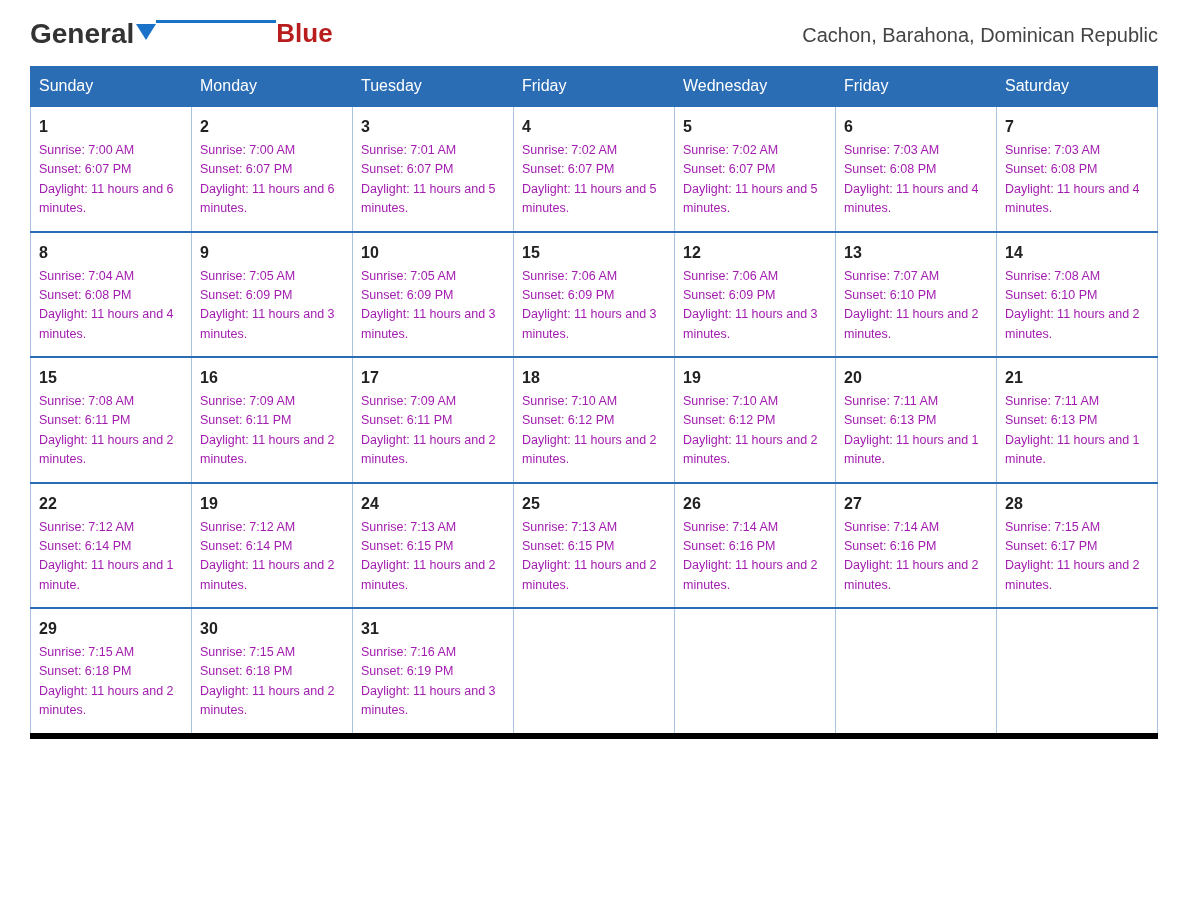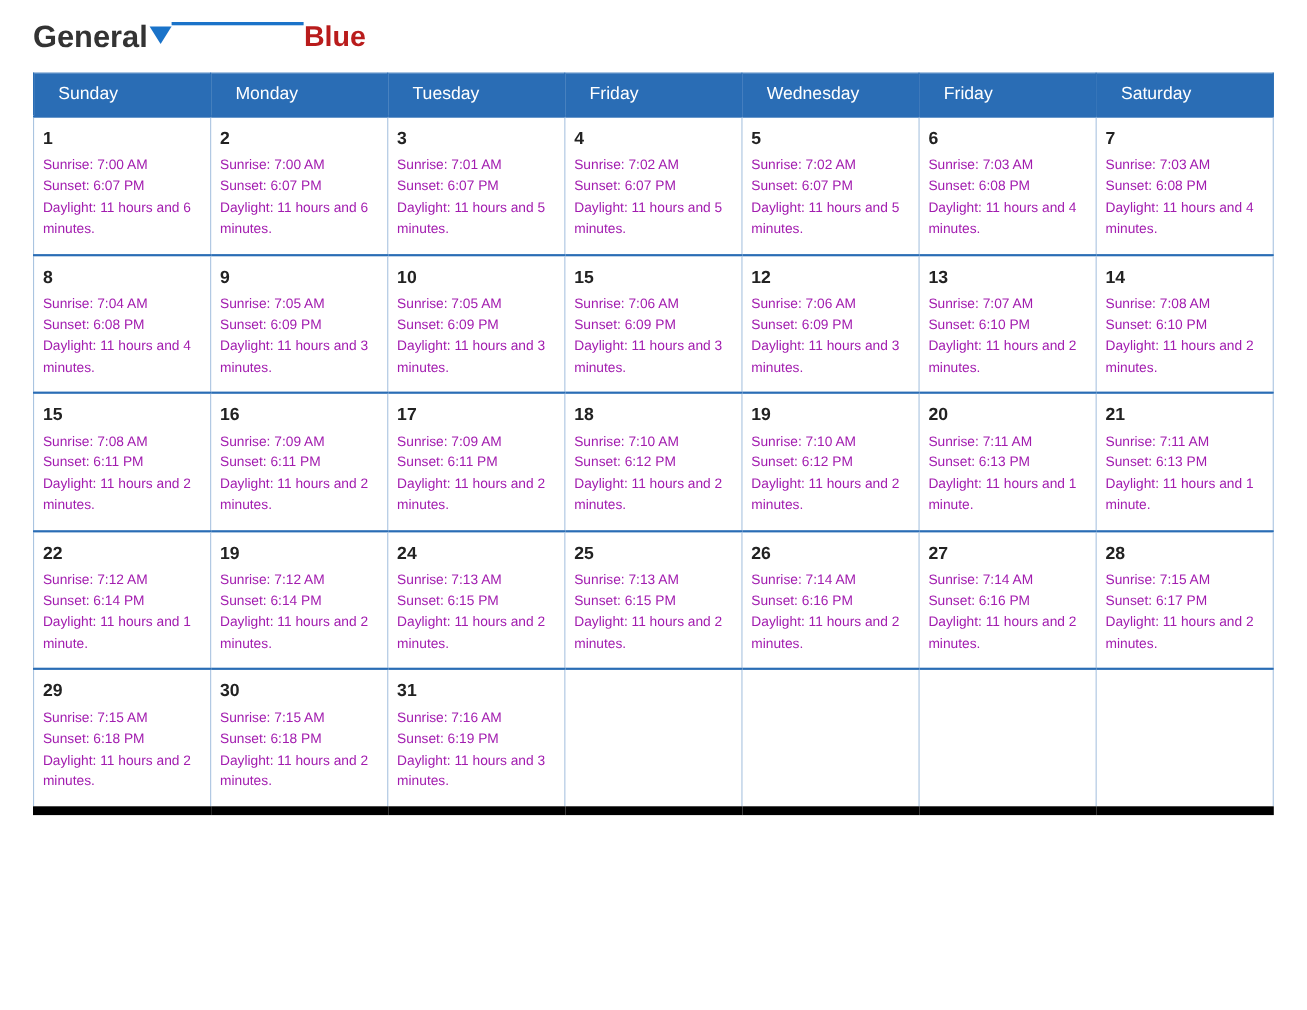--- a/index.html
+++ b/index.html
@@ -49,37 +49,37 @@
       margin-top: 4px;
     }
     table {
       width: 100%;
       border-collapse: collapse;
       table-layout: fixed;
     }
     thead th {
       background-color: #2a6db5;
       color: #ffffff;
-      padding: 10px 22px;
+      padding: 10px 8px;
       font-size: 16px;
       font-weight: normal;
       text-align: left;
       border: 1px solid #2a6db5;
     }
     tbody td {
       vertical-align: top;
       padding: 8px 8px 12px 8px;
       border: 1px solid #aac4e0;
       font-size: 13px;
       color: #333;
       min-height: 90px;
       line-height: 1.5;
     }
     tbody tr:last-child td {
-      border-bottom: 8px solid #000000;
+      border-bottom: 6px solid #000000;
     }
     tbody tr td:first-child {
       border-left: 1px solid #aac4e0;
     }
     .day-num {
       font-size: 16px;
       font-weight: bold;
       display: block;
       margin-bottom: 2px;
       color: #222;
@@ -114,20 +114,21 @@
       <span style="display:inline-block; width:0; height:0; border-left:10px solid transparent; border-right:10px solid transparent; border-top:16px solid #1a73c9; margin-left:2px; position:relative; top:-2px;"></span>
     </div>
     <div style="display:flex; align-items:center; margin-top:-2px;">
       <div class="logo-line" style="width:120px;"></div>
     </div>
     <div style="margin-top:0px;">
       <span class="logo-text blue" style="color:#b91c1c; font-size:26px;">Blue</span>
     </div>
   </div>
   <div class="title-area">
+    <div class="location-title">Cachon, Barahona, Dominican Republic</div>
   </div>
 </div>
 
 <table>
   <thead>
     <tr>
     <th>Sunday</th>
         <th>Monday</th>
         <th>Tuesday</th>
         <th>Friday</th>

